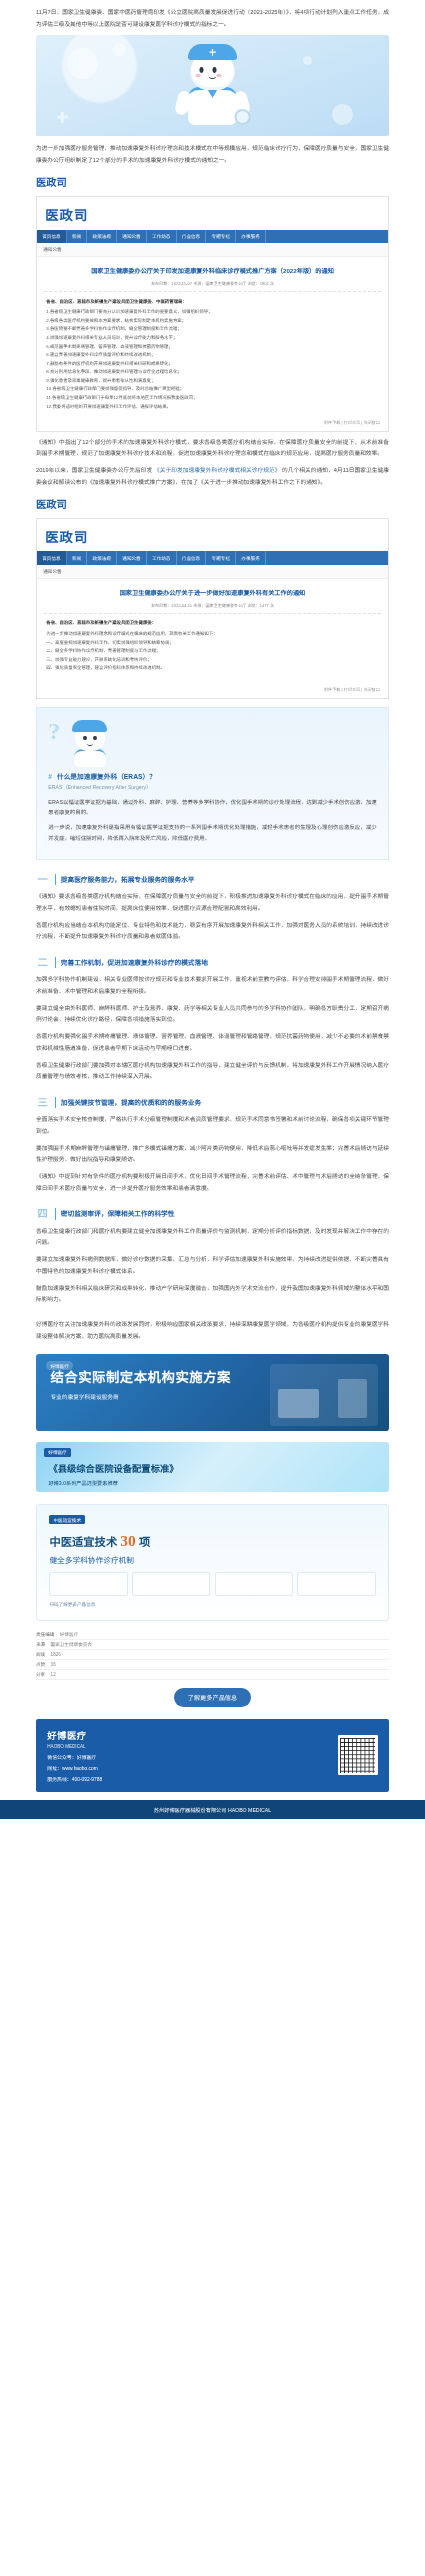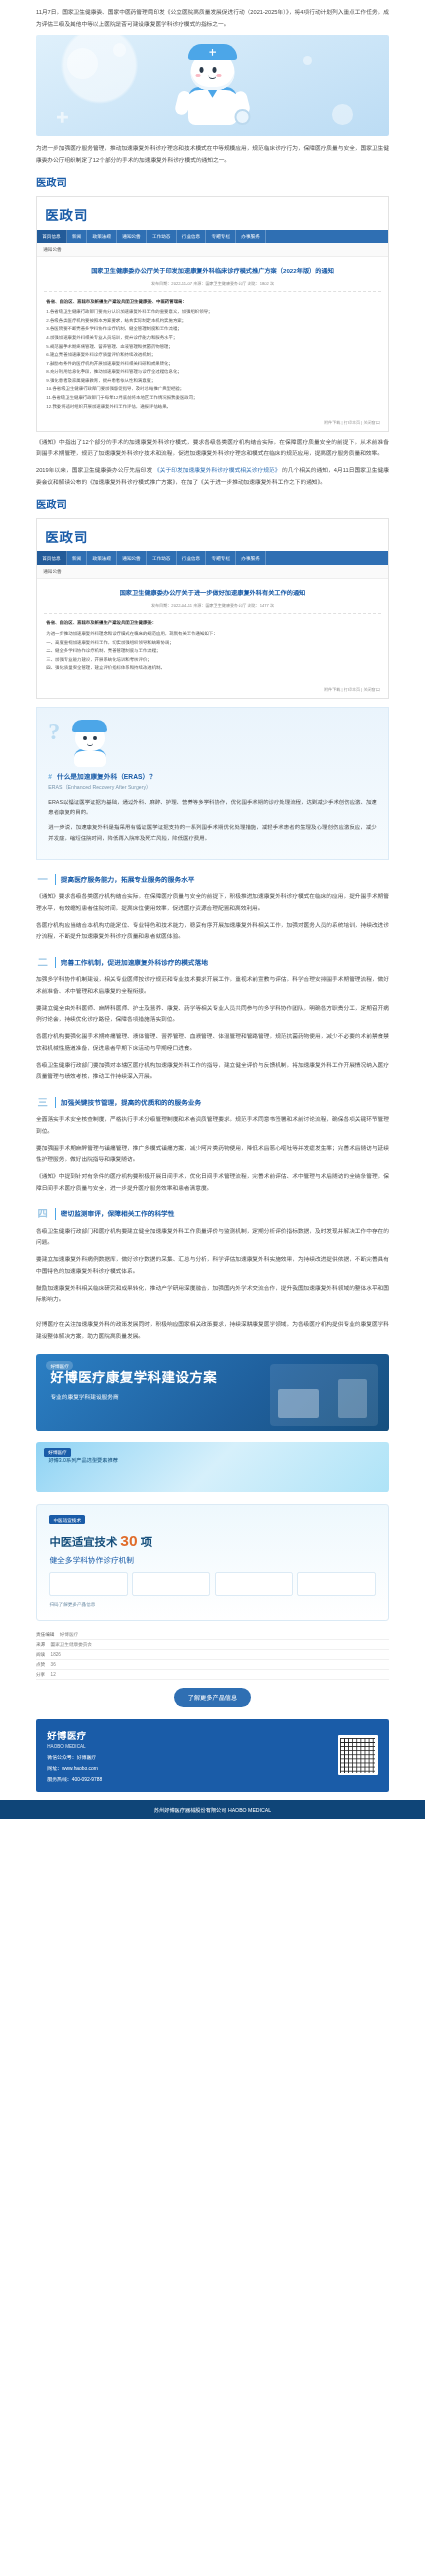--- a/index.html
+++ b/index.html
@@ -203,21 +203,21 @@
   .promo-2 .logo-chip{
     position:absolute; left:8.2px; top:5.2px; font-size:4.6px; background:#1a5ca8;color:#fff;
     padding:1.5px 4.1px;border-radius:1.5px;
   }
   .promo-3 {
     background: linear-gradient(180deg,#eef8fd 0%, #ffffff 100%);
     border:0.5px solid #dbeaf5; color:#164f7c; padding: 10.3px 12.4px 12.4px;
   }
   .promo-3 .tag{ font-size:4.6px;color:#fff;background:#1a5ca8;padding:1.5px 4.1px;border-radius:1.5px;display:inline-block;}
   .promo-3 .big{ font-size:11.3px;font-weight:700;margin-top:7.2px;}
-  .promo-3 .big .n{ color:#e06c2b; font-size:15.5px;}
+  .promo-3 .big .n{ color:#e06c2b; font-size:15.5px;font-family:Liberation Serif, serif;}
   .promo-3 .sm{ font-size:7.7px; margin-top:4.1px; color:#1a5ca8;}
   .promo-3 .mini{ font-size:4.6px;color:#6f8ea6;margin-top:5.2px;}
   .promo-3 .cards{ display:flex; gap:4.1px; margin-top:7.2px;}
   .promo-3 .card{
     flex:1; height:24px; background:#fff;border:0.5px solid #dbeaf5;border-radius:2.1px;
   }
   .cta {
     width:353px;margin: 8.2px auto 0; text-align:center;
   }
   .cta .btn {
@@ -440,27 +440,28 @@
       <p class="body-p">鼓励加速康复外科相关临床研究和成果转化，推动产学研用深度融合，加强国内外学术交流合作，提升我国加速康复外科领域的整体水平和国际影响力。</p>
     </div>
   </div>
 
   <div class="sec">
     <p class="body-p">好博医疗在关注加速康复外科的政策发展同时，积极响应国家相关政策要求，持续深耕康复医学领域，为各级医疗机构提供专业的康复医学科建设整体解决方案，助力医院高质量发展。</p>
   </div>
 
   <div class="promo promo-1">
     <div class="badge">好博医疗</div>
-    <div class="t1">好博医疗康复学科建设方案</div>
+    <div class="t1">结合实际制定本机构实施方案</div>
     <div class="t2">专业的康复学科建设服务商</div>
     <div class="art"></div>
   </div>
 
   <div class="promo promo-2">
     <div class="logo-chip">好博医疗</div>
+    <div class="p2t" style="margin-top:9.3px;">《县级综合医院设备配置标准》</div>
     <div class="p2s">好博3.0系列产品选型要素推荐</div>
   </div>
 
   <div class="promo promo-3">
     <span class="tag">中医适宜技术</span>
     <div class="big">
       <span>中医适宜技术</span>
       <span class="n">30</span>
       <span>项</span>
     </div>

